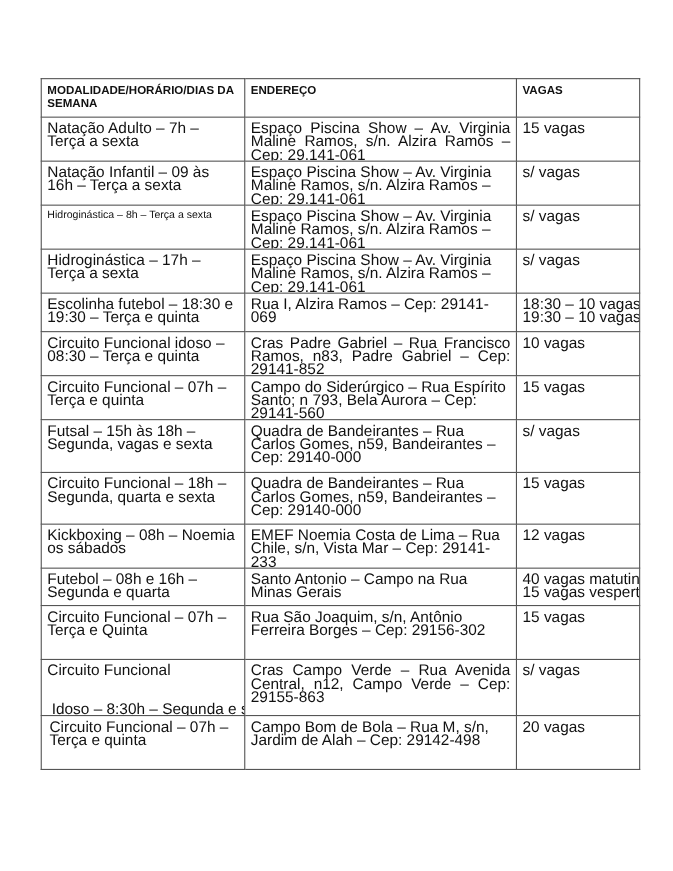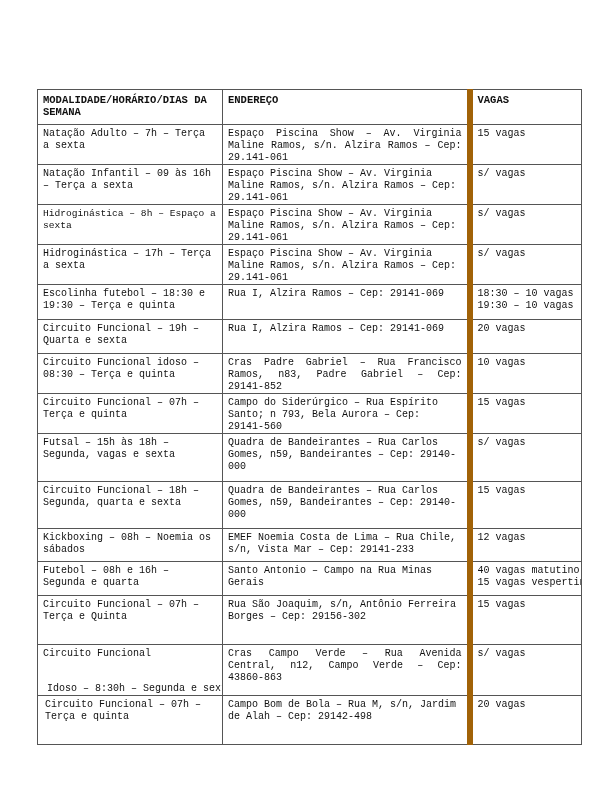--- a/index.html
+++ b/index.html
@@ -1,28 +1,28 @@
 <!DOCTYPE html>
 <html><head>
   <meta charset="utf-8">
   <style>
     html, body { margin: 0; padding: 0; background: #ffffff; }
     body { width: 612px; height: 792px; position: relative; overflow: hidden;
            font-family: "Liberation Sans", sans-serif; color: #111; }
-    table.grid { position: absolute; left: 37px; top: 89px; width: 544px;
-                 border-collapse: collapse; table-layout: fixed; font-family: Liberation Mono, monospace; }
+    table.grid { position: absolute; left: 37px; top: 71px; width: 544px;
+                 border-collapse: collapse; table-layout: fixed; }
     table.grid col.c1 { width: 185px; }
     table.grid col.c2 { width: 247px; }
     table.grid col.c3 { width: 112px; }
     table.grid td, table.grid th {
       border: 1px solid #555; vertical-align: top; padding: 3px 5px 0 5px;
-      font-size: 10px; line-height: 12px; text-align: left; font-weight: normal;
+      font-size: 14px; line-height: 12px; text-align: left; font-weight: normal;
       overflow: hidden;
     }
-    table.grid td.c3, table.grid th.c3 { border-left: 6px solid #a16207; }
+    table.grid td.c3, table.grid th.c3 { border-left: 1px solid #a16207; }
     table.grid tr { border-bottom: 1px solid #666; }
     table.grid th { font-weight: bold; font-size: 10.5px; padding-top: 4px; }
     td.addr.just { text-align: justify; text-align-last: left; }
     td.indent-first { padding-left: 3px; }
     .line { display: block; white-space: nowrap; }
     .sub-indent { padding-left: 4px; margin-top: 23px; }
   </style>
 </head>
 <body>
 
@@ -44,41 +44,36 @@
       <td>Natação Adulto – 7h – Terça a sexta</td>
       <td class="addr just">Espaço Piscina Show – Av. Virginia Maline Ramos, s/n. Alzira Ramos – Cep: 29.141-061</td>
       <td class="c3">15 vagas</td>
     </tr>
     <tr style="height:34px">
       <td>Natação Infantil – 09 às 16h – Terça a sexta</td>
       <td class="addr">Espaço Piscina Show – Av. Virginia Maline Ramos, s/n. Alzira Ramos – Cep: 29.141-061</td>
       <td class="c3">s/ vagas</td>
     </tr>
     <tr style="height:36px">
-      <td style="font-size:9.6px">Hidroginástica – 8h – Espaço a sexta</td>
+      <td style="font-size:9.6px">Hidroginástica – 8h – Terça a sexta</td>
       <td class="addr">Espaço Piscina Show – Av. Virginia Maline Ramos, s/n. Alzira Ramos – Cep: 29.141-061</td>
       <td class="c3">s/ vagas</td>
     </tr>
     <tr style="height:34px">
       <td>Hidroginástica – 17h – Terça a sexta</td>
       <td class="addr">Espaço Piscina Show – Av. Virginia Maline Ramos, s/n. Alzira Ramos – Cep: 29.141-061</td>
       <td class="c3">s/ vagas</td>
     </tr>
     <tr style="height:35px">
       <td>Escolinha futebol – 18:30 e 19:30 – Terça e quinta</td>
       <td class="addr">Rua I, Alzira Ramos – Cep: 29141-069</td>
       <td class="c3">
         <span class="line">18:30 – 10 vagas</span>
         <span class="line">19:30 – 10 vagas</span>
       </td>
-    </tr>
-    <tr style="height:34px">
-      <td>Circuito Funcional – 19h – Quarta e sexta</td>
-      <td class="addr">Rua I, Alzira Ramos – Cep: 29141-069</td>
-      <td class="c3">20 vagas</td>
     </tr>
     <tr style="height:34px">
       <td>Circuito Funcional idoso – 08:30 – Terça e quinta</td>
       <td class="addr just">Cras Padre Gabriel – Rua Francisco Ramos, n83, Padre Gabriel – Cep: 29141-852</td>
       <td class="c3">10 vagas</td>
     </tr>
     <tr style="height:34px">
       <td>Circuito Funcional – 07h – Terça e quinta</td>
       <td class="addr">Campo do Siderúrgico – Rua Espírito Santo; n 793, Bela Aurora – Cep: 29141-560</td>
       <td class="c3">15 vagas</td>
@@ -109,21 +104,21 @@
     <tr style="height:49px">
       <td>Circuito Funcional – 07h – Terça e Quinta</td>
       <td class="addr">Rua São Joaquim, s/n, Antônio Ferreira Borges – Cep: 29156-302</td>
       <td class="c3">15 vagas</td>
     </tr>
     <tr style="height:33px">
       <td class="indent-first">
         <span class="line">Circuito Funcional</span>
         <span class="line sub-indent">Idoso – 8:30h – Segunda e sexta</span>
       </td>
-      <td class="addr just">Cras Campo Verde – Rua Avenida Central, n12, Campo Verde – Cep: 43860-863</td>
+      <td class="addr just">Cras Campo Verde – Rua Avenida Central, n12, Campo Verde – Cep: 29155-863</td>
       <td class="c3">s/ vagas</td>
     </tr>
     <tr style="height:49px">
       <td style="padding-left:7px">Circuito Funcional – 07h – Terça e quinta</td>
       <td class="addr">Campo Bom de Bola – Rua M, s/n, Jardim de Alah – Cep: 29142-498</td>
       <td class="c3">20 vagas</td>
     </tr>
   </tbody>
 </table>
 

